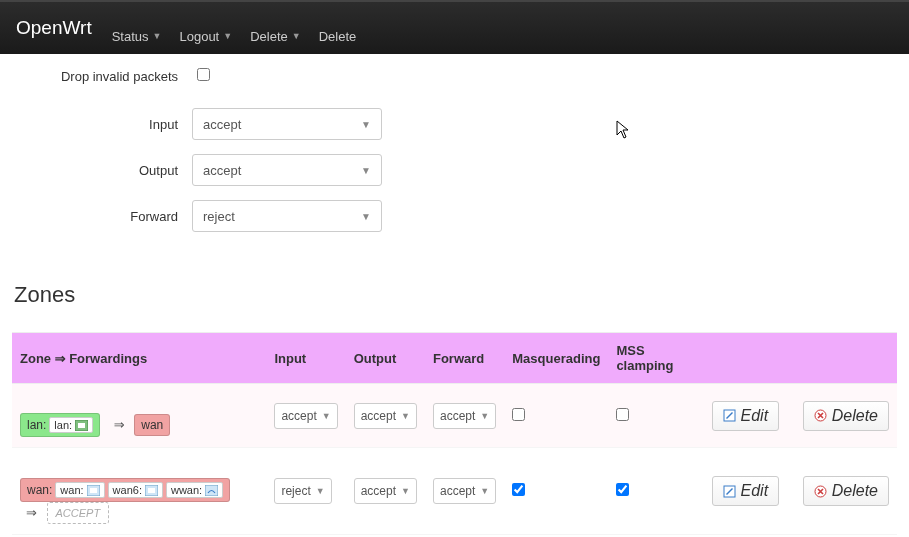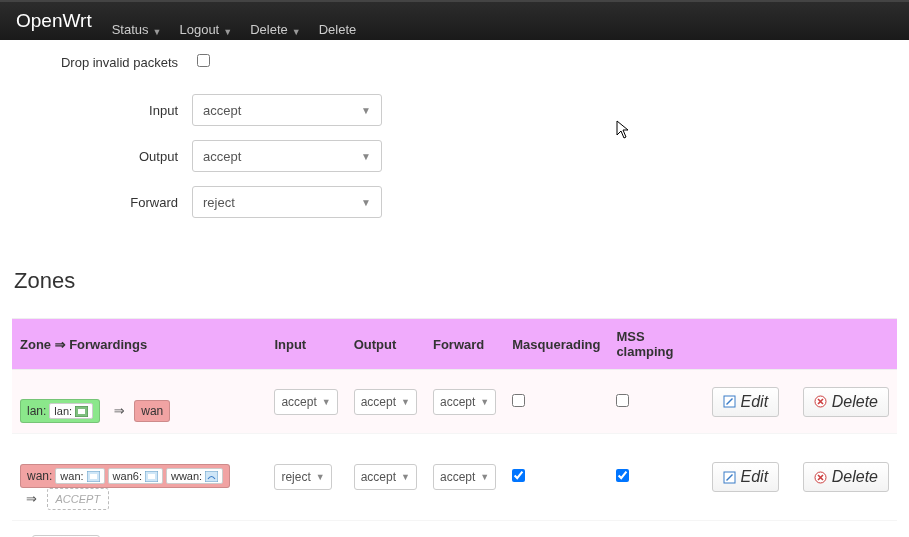--- a/index.html
+++ b/index.html
@@ -1,19 +1,19 @@
 <!DOCTYPE html>
 <html><head>
 <meta charset="utf-8">
 <style>
 * { box-sizing: border-box; margin: 0; padding: 0; }
 body { font-family: Arial, Helvetica, sans-serif; font-size: 13px; color: #333; background: #fff; width: 909px; }
-.navbar { background: linear-gradient(#2c2c2c, #1a1a1a); border-top: 2px solid #444; height: 40px; display: flex; align-items: center; padding: 0 16px; }
+.navbar { background: linear-gradient(#2c2c2c, #1a1a1a); border-top: 2px solid #444; height: 54px; display: flex; align-items: center; padding: 0 16px; }
 .brand { color: #fff; font-size: 19px; margin-right: 20px; }
-.nav-item { color: #ccc; font-size: 13px; margin-right: 18px; cursor: pointer; display: flex; align-items: flex-end; margin-top: 16px; }
+.nav-item { color: #ccc; font-size: 13px; margin-right: 18px; cursor: pointer; display: flex; align-items: center; margin-top: 16px; }
 .nav-item .caret { margin-left: 4px; font-size: 9px; color: #999; }
 .content { padding: 0 12px; }
 .form-row { display: flex; align-items: center; margin-top: 14px; }
 .form-label { width: 180px; text-align: right; color: #333; padding-right: 14px; }
 .checkbox-cell { padding-left: 5px; }
 .select-box { width: 190px; height: 32px; border: 1px solid #ccc; border-radius: 3px; background: #fff; display: flex; align-items: center; justify-content: space-between; padding: 0 10px; color: #555; cursor: pointer; }
 .select-box .caret { color: #888; font-size: 10px; }
 h2.section { font-size: 22px; font-weight: normal; color: #333; margin-top: 50px; margin-bottom: 24px; padding-left: 2px; }
 .zones-table { width: 100%; border-collapse: collapse; }
 .zones-table thead th { background: #f0abfc; text-align: left; font-size: 13px; font-weight: bold; padding: 10px 8px; border-top: 1px solid #eee; border-bottom: 1px solid #eee; }

